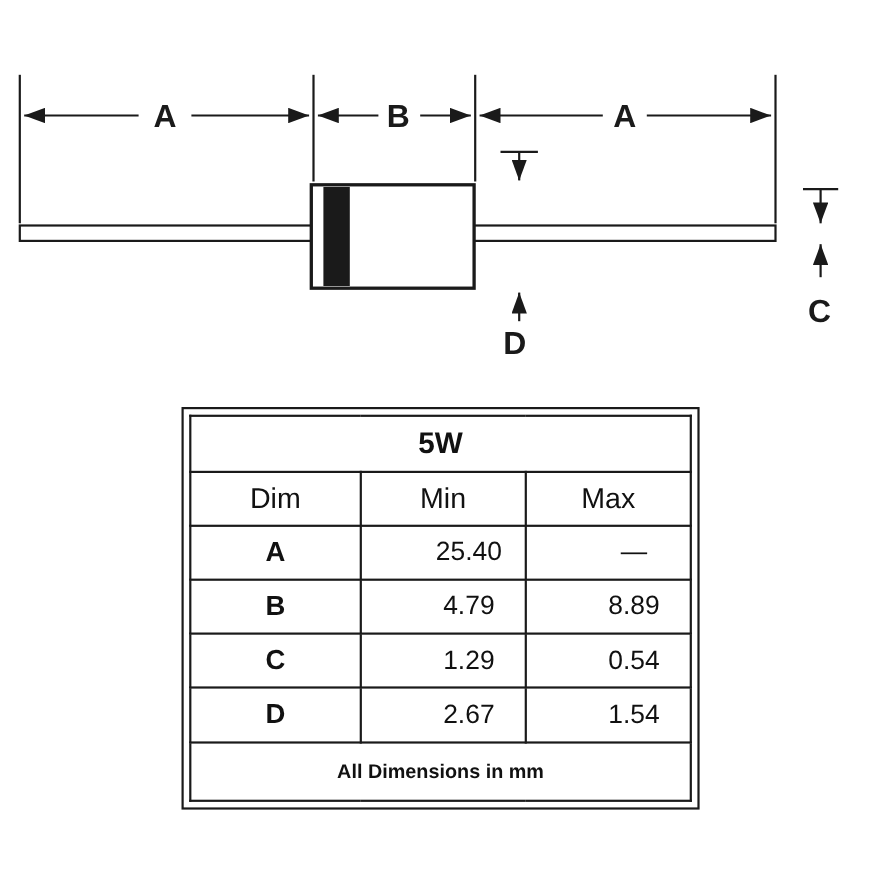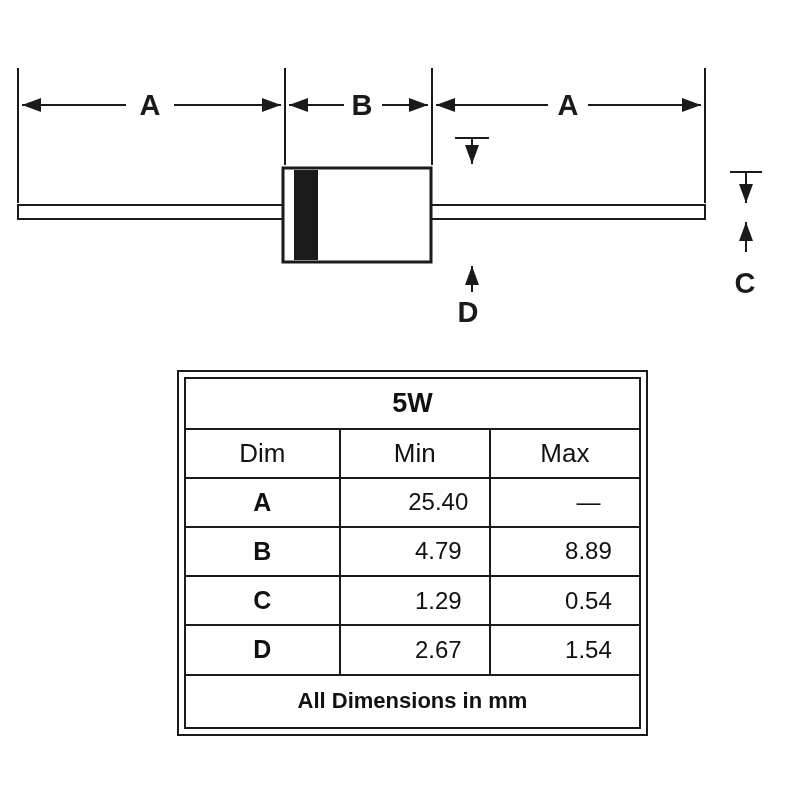--- a/index.html
+++ b/index.html
@@ -3,30 +3,30 @@
 <meta charset="utf-8">
 <style>
   * { margin:0; padding:0; box-sizing:border-box; }
   html,body { width:800px; height:800px; background:#ffffff; font-family:"Liberation Sans", sans-serif; }
   .stage { position:relative; width:800px; height:800px; background:#ffffff; overflow:hidden; }
   .diagram-svg { position:absolute; left:0; top:0; }
   .diag-line { stroke:#1a1a1a; stroke-width:2; fill:none; }
   .diag-label { fill:#1a1a1a; font-family:"Liberation Sans", sans-serif; font-size:29px; font-weight:bold; text-anchor:middle; }
 
   .dim-table-wrap {
-    position:absolute; left:177px; top:370px; width:471px; height:366px;
+    position:absolute; left:165px; top:370px; width:471px; height:366px;
     border:2px solid #1a1a1a; padding:5px; background:#ffffff;
   }
   .dim-table { width:100%; height:100%; border-collapse:collapse; table-layout:fixed; }
   .dim-table td { border:2px solid #1a1a1a; text-align:center; vertical-align:middle; color:#111111; }
   .t-title  { font-size:27px; font-weight:bold; height:50px; }
   .t-colhead{ font-size:26px; font-weight:normal; height:47px; }
   .t-dim    { font-size:25px; font-weight:bold; }
   .t-val    { font-size:24px; font-weight:normal;padding-left:47px; }
-  .t-footer { font-size:22px; font-weight:bold; height:52px; }
+  .t-footer { font-size:18px; font-weight:bold; height:52px; }
   .data-row { height:48px; }
 </style>
 </head>
 <body>
 
 <div class="stage">
 
   <svg class="diagram-svg" width="800" height="350" viewBox="0 0 800 350">
     <defs>
       <marker id="ah" markerUnits="userSpaceOnUse" markerWidth="20" markerHeight="14" refX="19" refY="7" orient="auto">

